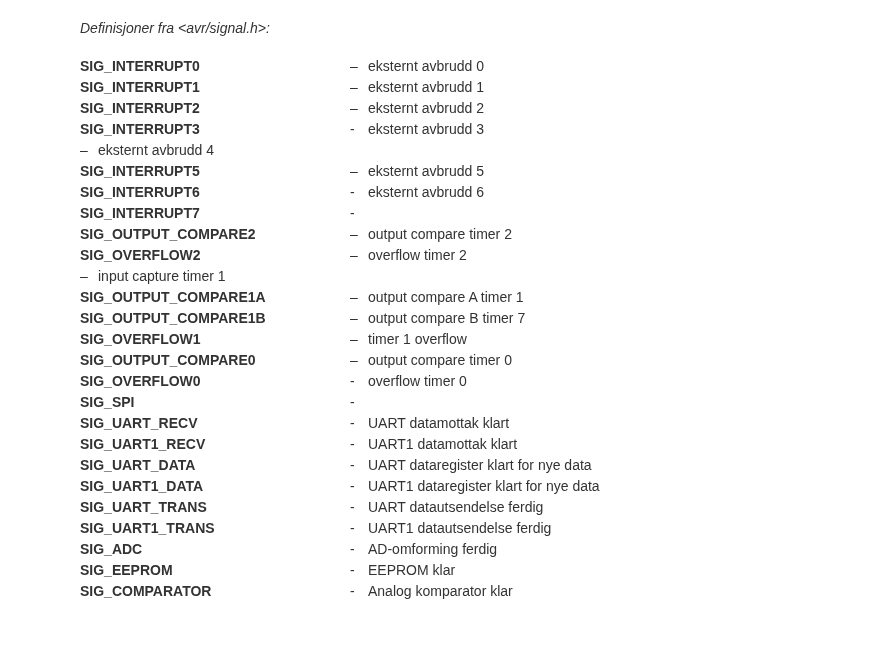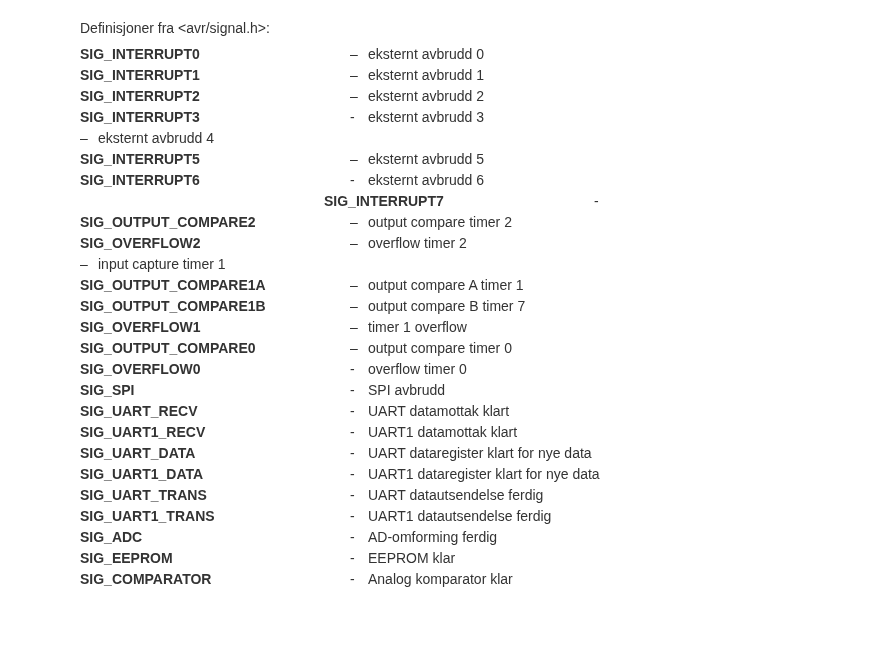--- a/index.html
+++ b/index.html
@@ -4,27 +4,27 @@
 <style>
   body {
     font-family: Verdana, Geneva, sans-serif;
     font-size: 14px;
     color: #333;
     margin: 0;
     padding: 20px 20px 20px 80px;
     background: #fff;
   }
   .heading {
-    margin-bottom: 8px;
+    margin-bottom: 20px;
     font-weight: normal;
+    font-style: italic;
   }
   .row {
     display: flex;
     line-height: 1.5;
-    justify-content: center;
   }
   .name {
     width: 270px;
     font-weight: bold;
   }
   .sep {
     width: 18px;
   }
   .desc {
     flex: 1;
@@ -109,21 +109,20 @@
       <span class="desc">output compare timer 0</span>
     </div>
     <div class="row">
       <span class="name">SIG_OVERFLOW0</span>
       <span class="sep">-</span>
       <span class="desc">overflow timer 0</span>
     </div>
     <div class="row">
       <span class="name">SIG_SPI</span>
       <span class="sep">-</span>
-      <span class="desc">SPI avbrudd</span>
     </div>
     <div class="row">
       <span class="name">SIG_UART_RECV</span>
       <span class="sep">-</span>
       <span class="desc">UART datamottak klart</span>
     </div>
     <div class="row">
       <span class="name">SIG_UART1_RECV</span>
       <span class="sep">-</span>
       <span class="desc">UART1 datamottak klart</span>

